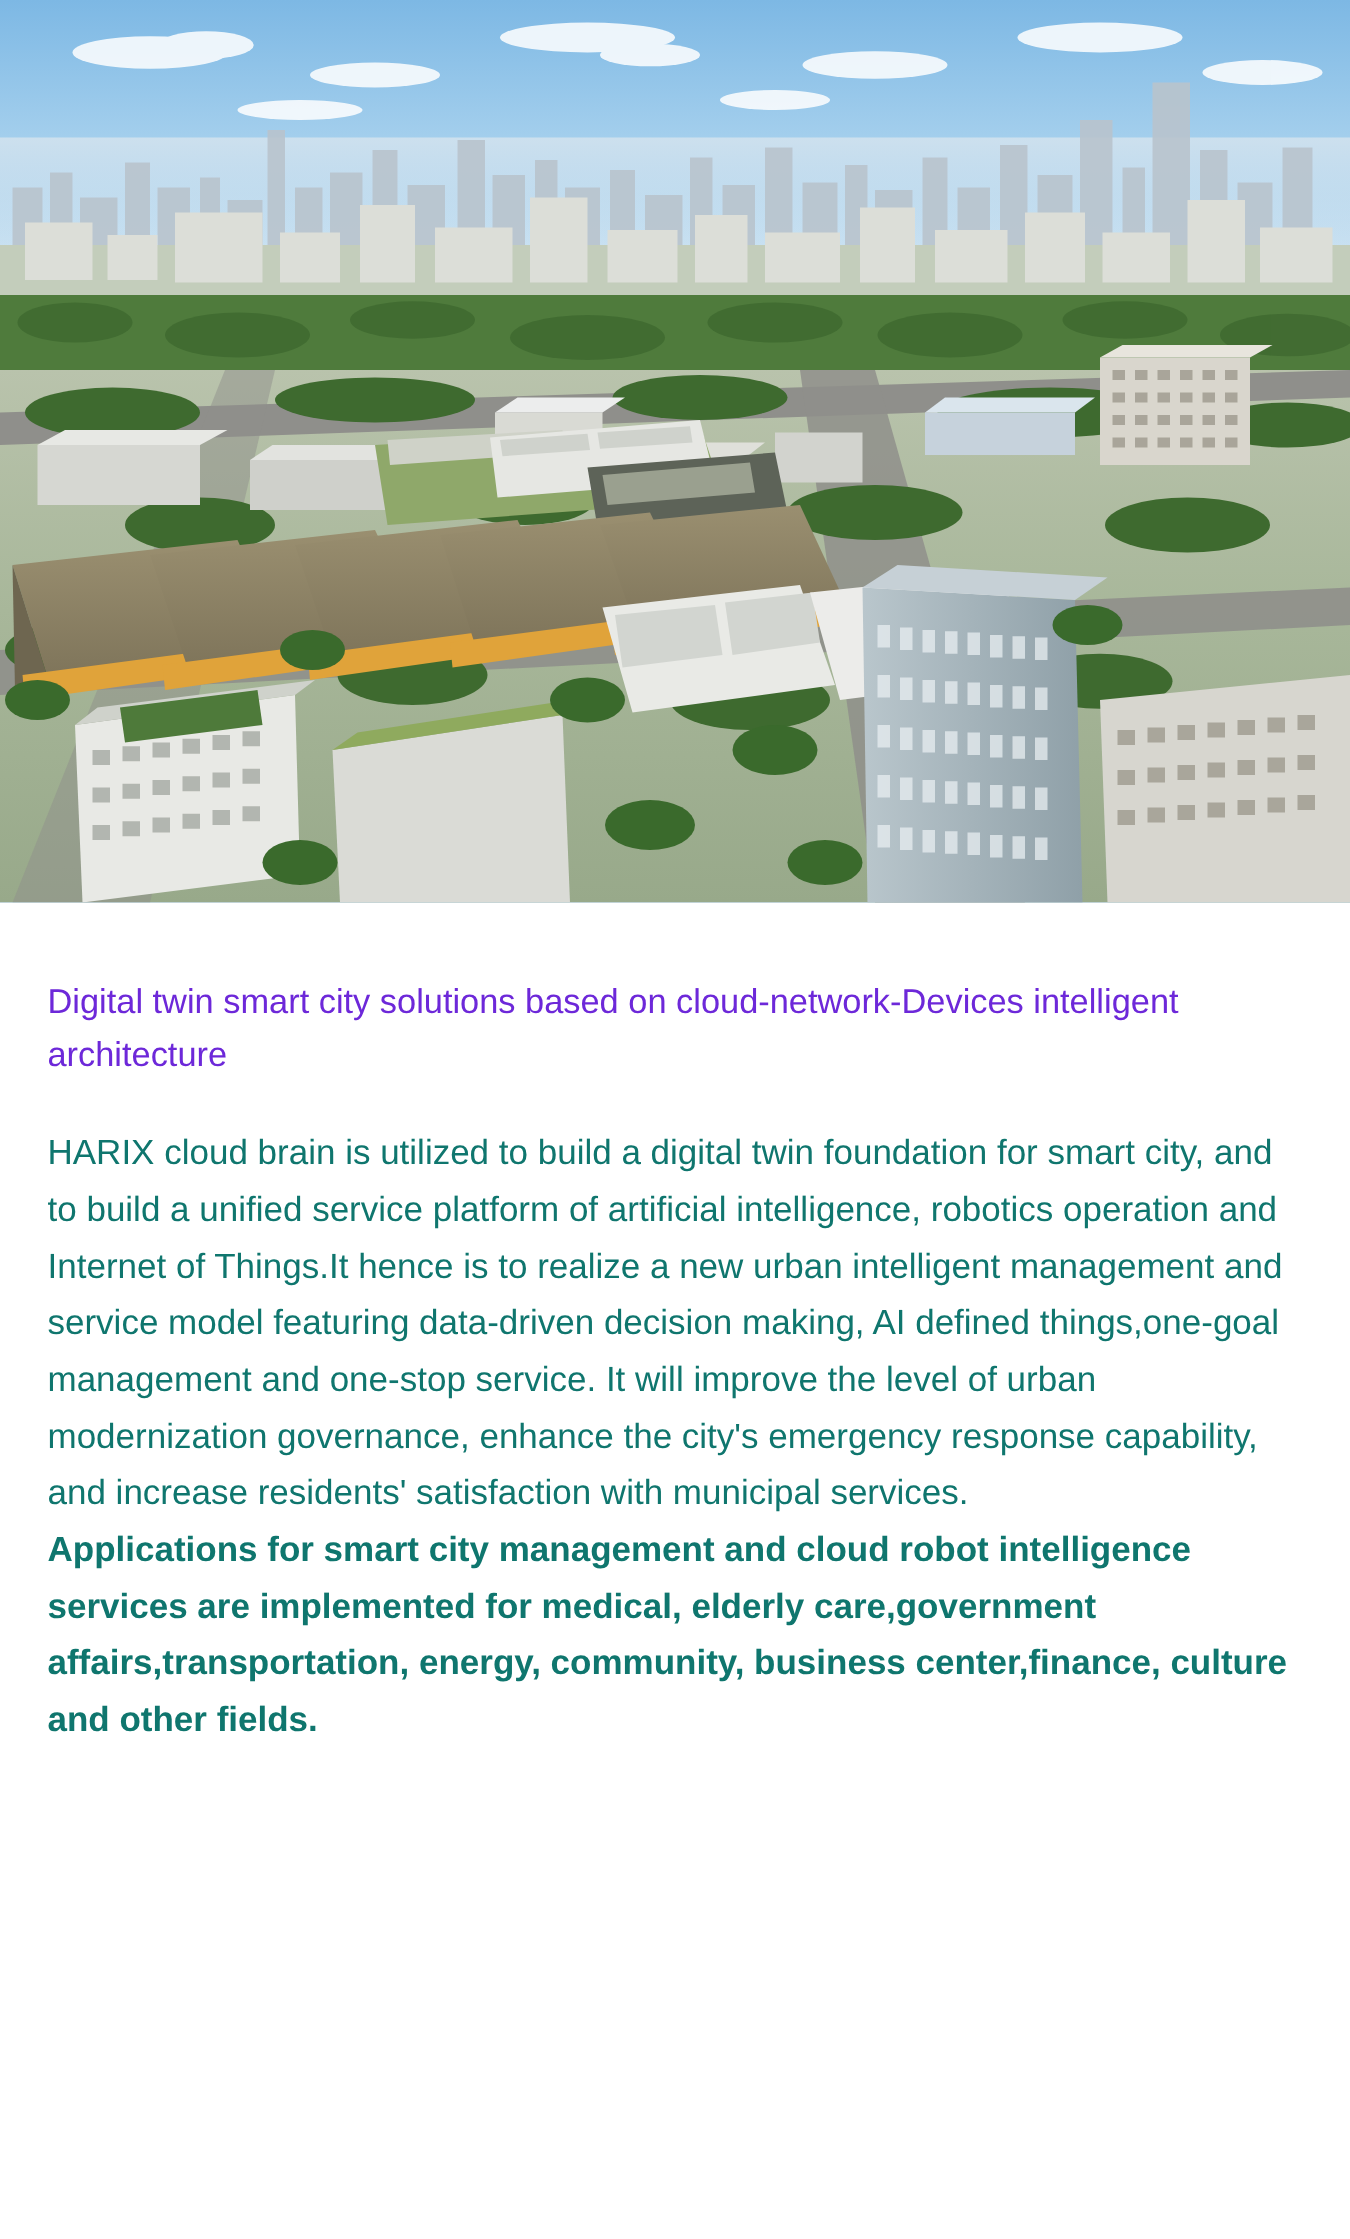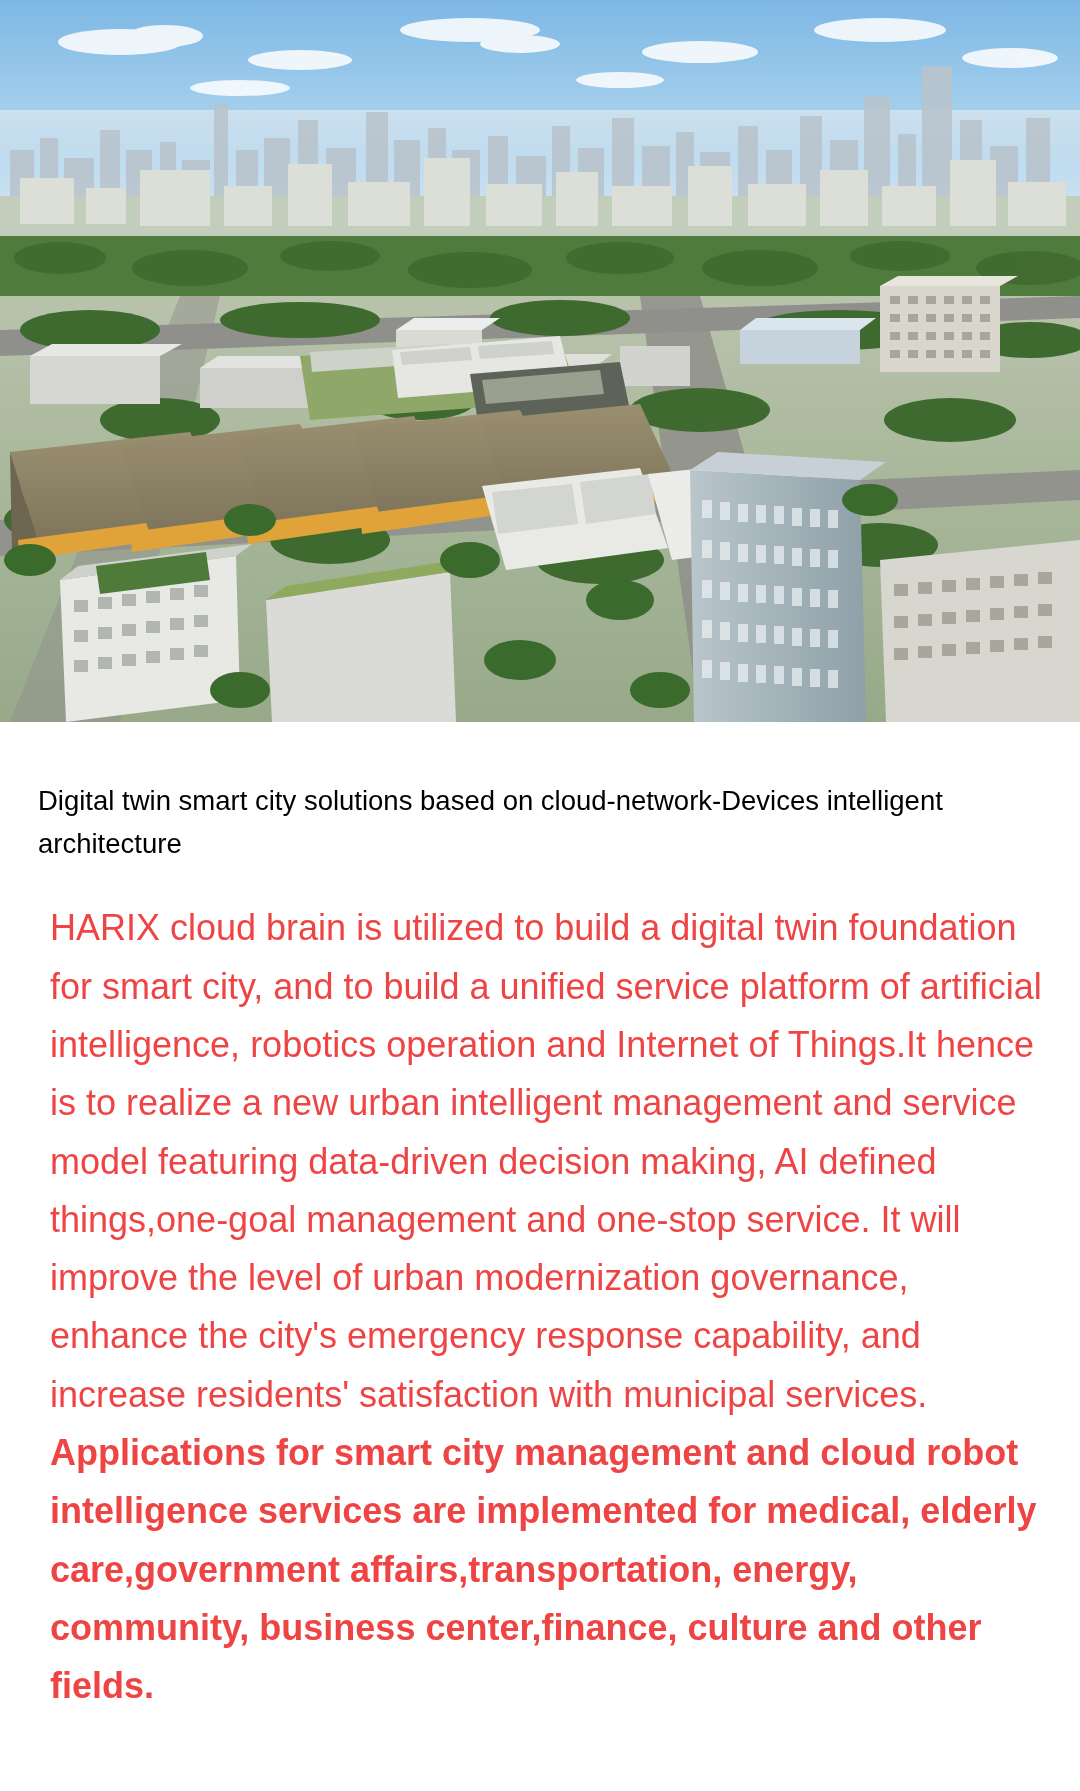--- a/index.html
+++ b/index.html
@@ -45,28 +45,28 @@
     font-weight: 400;
     letter-spacing: 0.5px;
     color: #111111;
     margin: 130px 0 0 0;
     line-height: 1.15;
   }
   .lede {
     margin: 58px 0 0 0;
     font-size: 27.5px;
     line-height: 1.55;
-    color: #000000;
+    color: #6d28d9;
     max-width: 1010px;
   }
   .body-text {
-    margin: 34px 0 0 12px;
-    font-size: 36px;
+    margin: 34px 0 0 0;
+    font-size: 28px;
     line-height: 1.62;
-    color: #ef4444;
+    color: #0f766e;
     max-width: 1010px;
     white-space: pre-line;
   }
   .body-text + .body-text {
     margin-top: 0;
     font-weight: bold;
   }
 </style>
 </head>
 <body>

